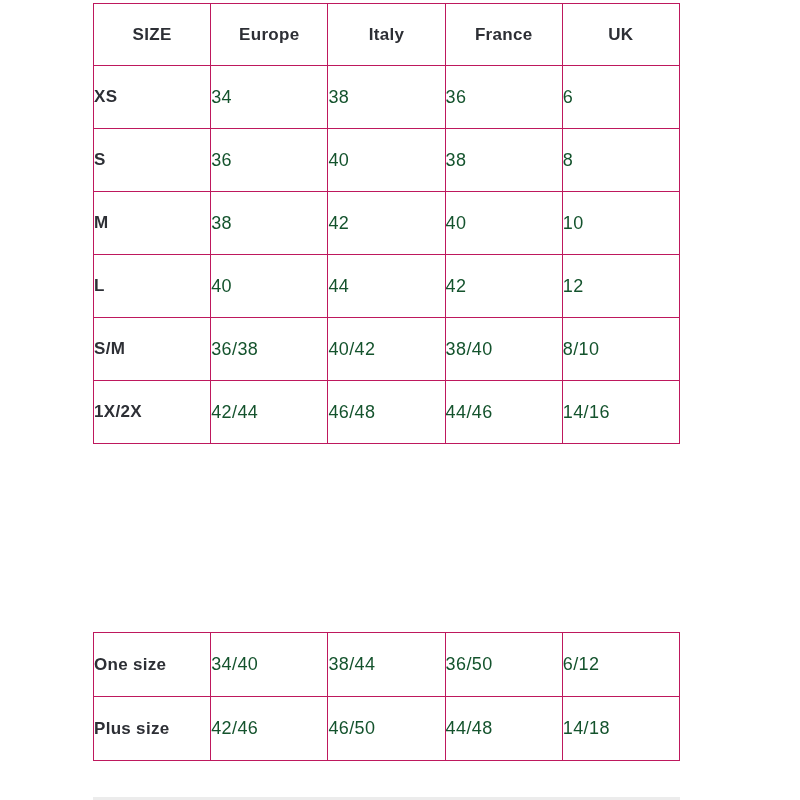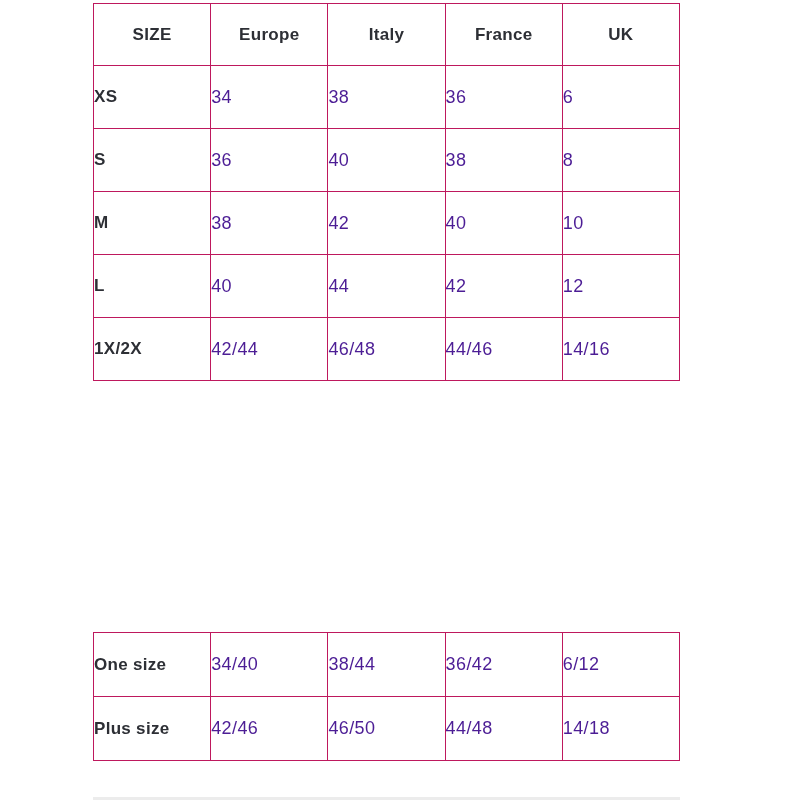--- a/index.html
+++ b/index.html
@@ -37,21 +37,21 @@
   #special-table td { height: 63px; }
   .head-cell, .label-cell {
     font-weight: 700;
     font-size: 17px;
     color: #2d2f35;
     letter-spacing: 0.3px;
   }
   .value-cell {
     font-weight: 400;
     font-size: 18px;
-    color: #4c1d95;
+    color: #14532d;
     letter-spacing: 0.4px;
   }
   .bottom-strip {
     position: absolute;
     left: 93px;
     top: 797px;
     width: 587px;
     height: 3px;
     background: #ececec;
   }
@@ -93,38 +93,45 @@
         <td class="value-cell">10</td>
       </tr>
       <tr>
         <td class="label-cell">L</td>
         <td class="value-cell">40</td>
         <td class="value-cell">44</td>
         <td class="value-cell">42</td>
         <td class="value-cell">12</td>
       </tr>
       <tr>
+        <td class="label-cell">S/M</td>
+        <td class="value-cell">36/38</td>
+        <td class="value-cell">40/42</td>
+        <td class="value-cell">38/40</td>
+        <td class="value-cell">8/10</td>
+      </tr>
+      <tr>
         <td class="label-cell">1X/2X</td>
         <td class="value-cell">42/44</td>
         <td class="value-cell">46/48</td>
         <td class="value-cell">44/46</td>
         <td class="value-cell">14/16</td>
       </tr>
     </tbody>
   </table>
 </div>
 
 <div class="table-wrap" id="special-table-wrap">
   <table class="size-table" id="special-table">
     <tbody>
       <tr>
         <td class="label-cell">One size</td>
         <td class="value-cell">34/40</td>
         <td class="value-cell">38/44</td>
-        <td class="value-cell">36/42</td>
+        <td class="value-cell">36/50</td>
         <td class="value-cell">6/12</td>
       </tr>
       <tr>
         <td class="label-cell">Plus size</td>
         <td class="value-cell">42/46</td>
         <td class="value-cell">46/50</td>
         <td class="value-cell">44/48</td>
         <td class="value-cell">14/18</td>
       </tr>
     </tbody>

